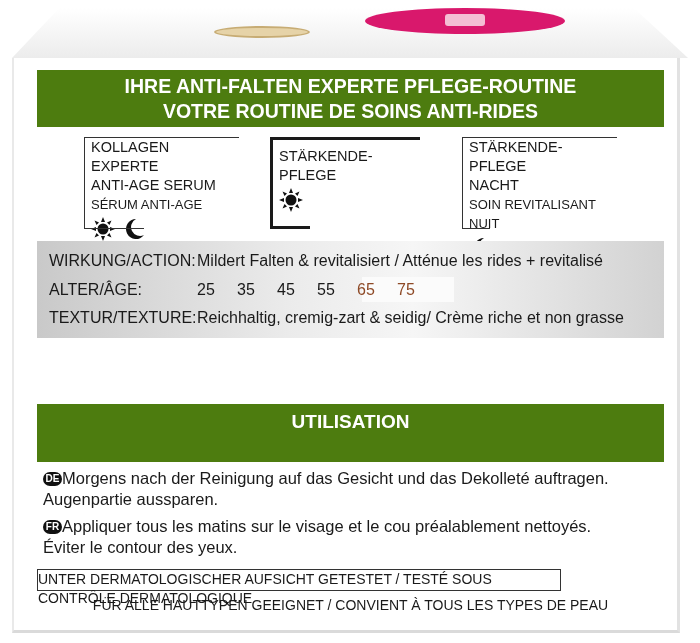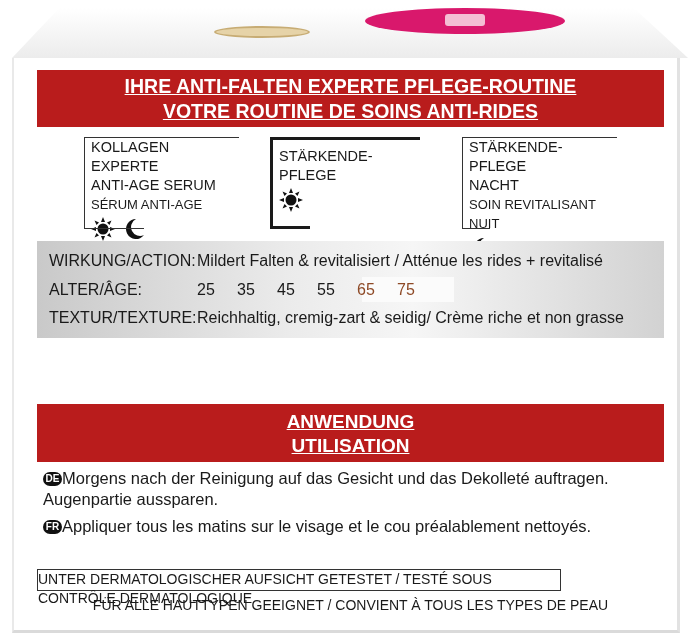--- a/index.html
+++ b/index.html
@@ -8,21 +8,21 @@
     .box-top { position:absolute; left:12px; top:8px; width:676px; height:50px;
       background:linear-gradient(#ffffff, #ececec);
       clip-path: polygon(7% 0, 92% 0, 100% 100%, 0 100%); }
     .seal-pink { position:absolute; left:365px; top:8px; width:200px; height:26px; border-radius:50%;
       background:#d9186c; }
     .seal-pink .seal-mark { position:absolute; left:80px; top:6px; width:40px; height:12px; background:#f6d0e0; border-radius:3px; opacity:.9; }
     .seal-gold { position:absolute; left:214px; top:26px; width:96px; height:12px; border-radius:50%;
       background:#e6d3a8; border:2px solid #c7ac74; box-sizing:border-box; }
     .box-face { position:absolute; left:12px; top:58px; width:668px; height:575px; background:#fff;
       border-left:2px solid #e9e9e9; border-right:3px solid #e2e2e2; border-bottom:3px solid #dadada; box-sizing:border-box; }
-    .band { position:absolute; background:#b91c1c; color:#fff; text-align:center; font-weight:bold;text-decoration:underline; }
+    .band { position:absolute; background:#4d7c0f; color:#fff; text-align:center; font-weight:bold; }
     .band-top { left:37px; top:70px; width:627px; height:57px; font-size:19.5px; line-height:25px; padding-top:4px; box-sizing:border-box; }
     .band-usage { left:37px; top:404px; width:627px; height:58px; font-size:19px; line-height:24px; padding-top:6px; box-sizing:border-box; }
     .product { position:absolute; top:137px; height:92px; box-sizing:border-box; padding-left:6px; font-size:14.5px; line-height:19px; }
     .product .fr { font-size:13px; }
     .p1 { left:84px; width:155px; border-left:1.5px solid #333; border-top:1.5px solid #333; }
     .p1::after { content:""; position:absolute; left:-1px; bottom:0; width:60px; border-bottom:1.5px solid #333; }
     .p2 { left:270px; width:150px; border-left:3px solid #1a1a1a; border-top:3px solid #1a1a1a; padding-top:7px; }
     .p2::after { content:""; position:absolute; left:-3px; bottom:0; width:40px; border-bottom:3px solid #1a1a1a; }
     .p3 { left:462px; width:155px; border-left:1.5px solid #333; border-top:1.5px solid #333; }
     .p3::after { content:""; position:absolute; left:-1px; bottom:0; width:28px; border-bottom:1.5px solid #333; }
@@ -128,26 +128,26 @@
     <span class="age">55</span>
     <span class="age hl">65</span>
     <span class="age hl">75</span>
   </span>
 </div>
 <div class="row r3">
   <span class="lbl">TEXTUR/TEXTURE:</span><span>Reichhaltig, cremig-zart &amp; seidig/ Crème riche et non grasse</span>
 </div>
 
 <div class="band band-usage">
-  <div>ANWENDUNG</div>
   <div>UTILISATION</div>
 </div>
 
 <div class="instr i1">
   <span class="lang">DE</span><span>Morgens nach der Reinigung auf das Gesicht und das Dekolleté auftragen.</span><br>
   <span>Augenpartie aussparen.</span>
 </div>
 <div class="instr i2">
   <span class="lang">FR</span><span>Appliquer tous les matins sur le visage et le cou préalablement nettoyés.</span><br>
+  <span>Éviter le contour des yeux.</span>
 </div>
 
 <div class="footer-box">UNTER DERMATOLOGISCHER AUFSICHT GETESTET / TESTÉ SOUS CONTRÔLE DERMATOLOGIQUE</div>
 <div class="footer-line">FÜR ALLE HAUTTYPEN GEEIGNET / CONVIENT À TOUS LES TYPES DE PEAU</div>
 
 </body></html>

